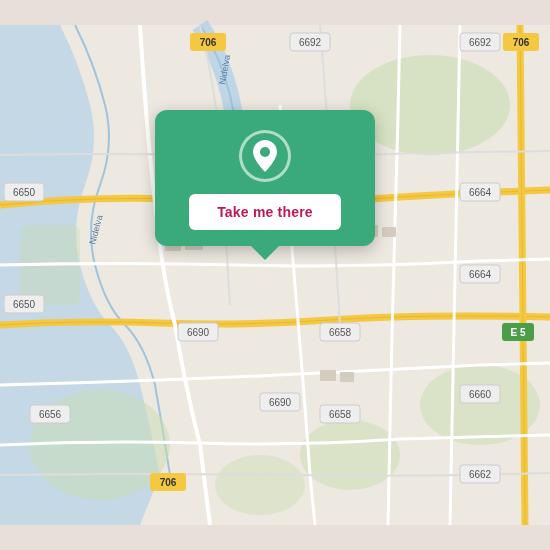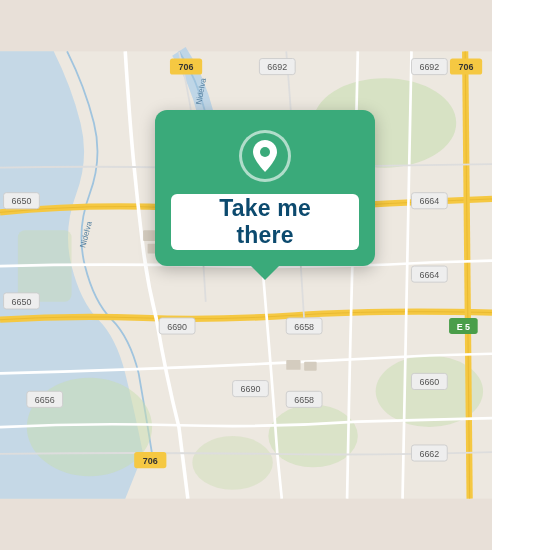--- a/index.html
+++ b/index.html
@@ -5,21 +5,21 @@
     * { margin: 0; padding: 0; box-sizing: border-box; }
     body {
       width: 550px;
       height: 550px;
       overflow: hidden;
       font-family: Arial, sans-serif;
       position: relative;
     }
 
     #map-container {
-      width: 492px;
+      width: 550px;
       height: 550px;
       position: relative;
       background-color: #e8e0d8;
       overflow: hidden;
     }
 
     
     #map-svg {
       position: absolute;
       top: 0; left: 0;
@@ -61,25 +61,25 @@
       border-radius: 50%;
       border: 3px solid rgba(255,255,255,0.6);
       display: flex;
       align-items: center;
       justify-content: center;
       margin-bottom: 12px;
     }
 
     #take-me-there-btn {
       background: white;
-      color: #0c4a6e;
+      color: #be185d;
       border: none;
       border-radius: 6px;
-      padding: 1px 28px;
-      font-size: 23px;
+      padding: 10px 28px;
+      font-size: 14px;
       font-weight: bold;
       cursor: pointer;
       letter-spacing: 0.2px;
     }
 
     
     #bottom-bar {
       position: absolute;
       bottom: 0;
       left: 0;

